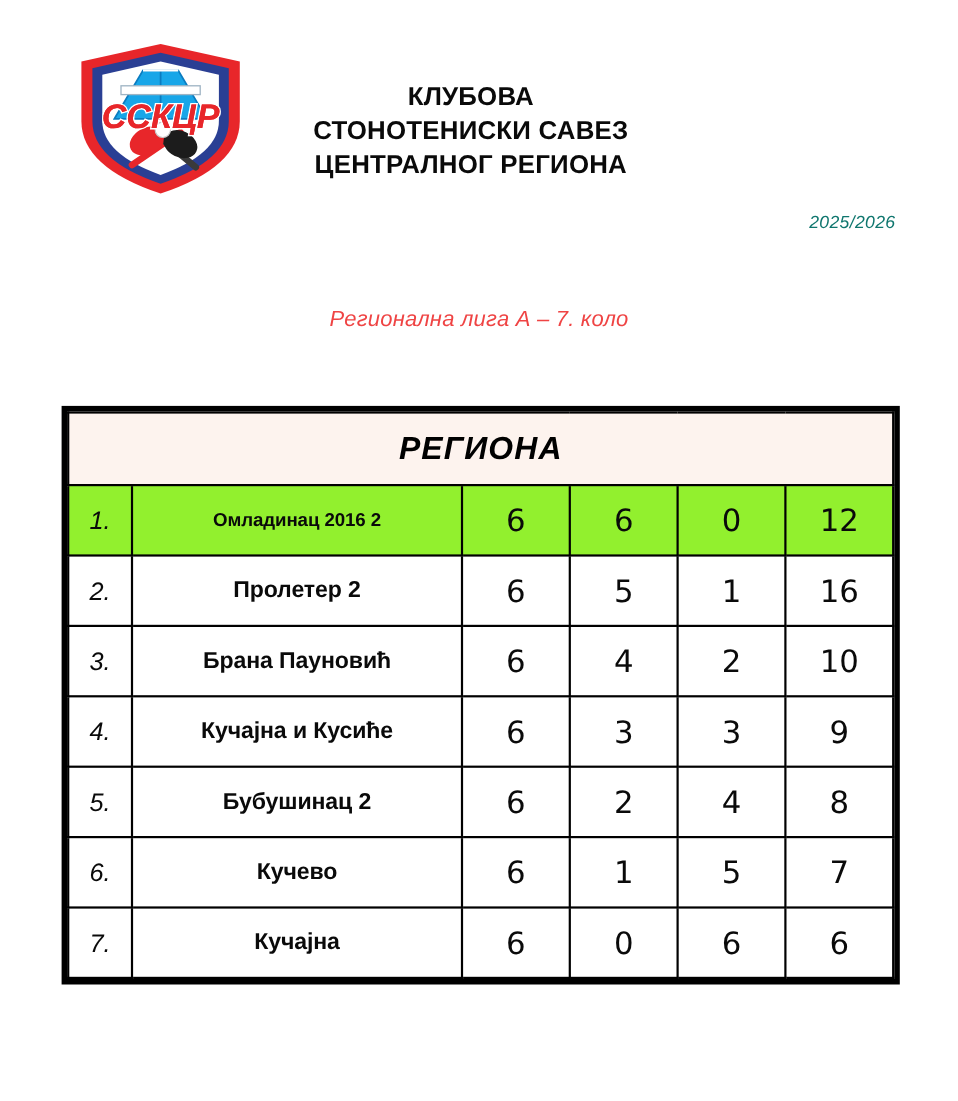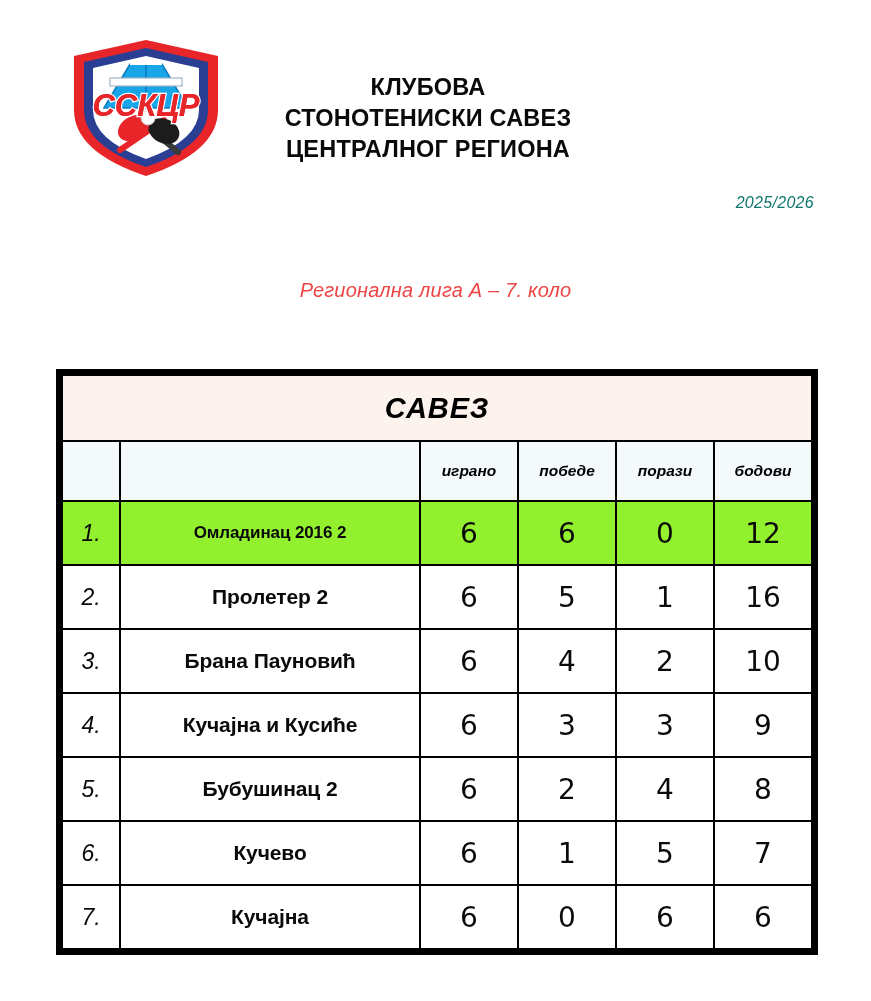--- a/index.html
+++ b/index.html
@@ -213,29 +213,21 @@
     <colgroup>
       <col class="c-rank">
         <col class="c-team">
       <col class="c-num">
         <col class="c-num">
         <col class="c-num">
         <col class="c-num">
     </colgroup>
     <thead>
       <tr class="title-row">
-        <td colspan="6">САВЕЗ</td>
-      </tr>
-      <tr class="head-row">
-        <td class="blank-rank"></td>
-        <td class="blank-team"></td>
-        <td>играно</td>
-        <td>победе</td>
-        <td>порази</td>
-        <td>бодови</td>
+        <td colspan="6">РЕГИОНА</td>
       </tr>
     </thead>
     <tbody id="standings-body">
         <tr class="leader">
           <td class="rank">1.</td>
           <td class="team">Омладинац 2016 2</td>
           <td class="num">6</td>
           <td class="num">6</td>
           <td class="num">0</td>
           <td class="num">12</td>

